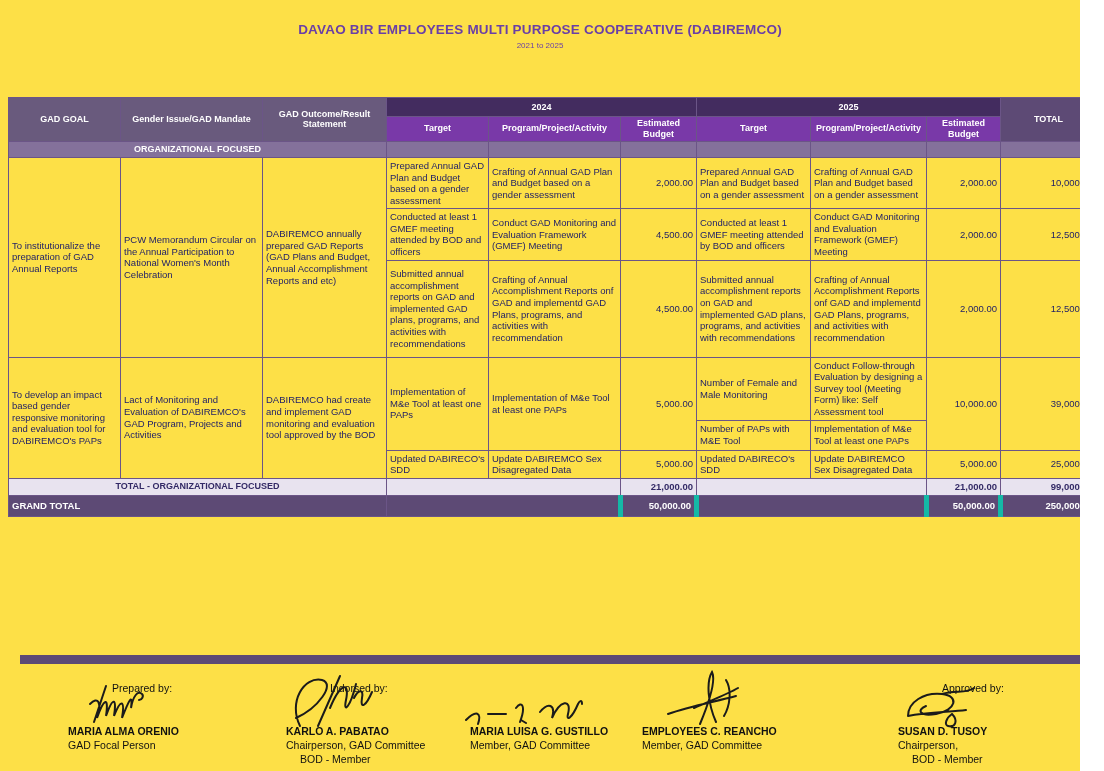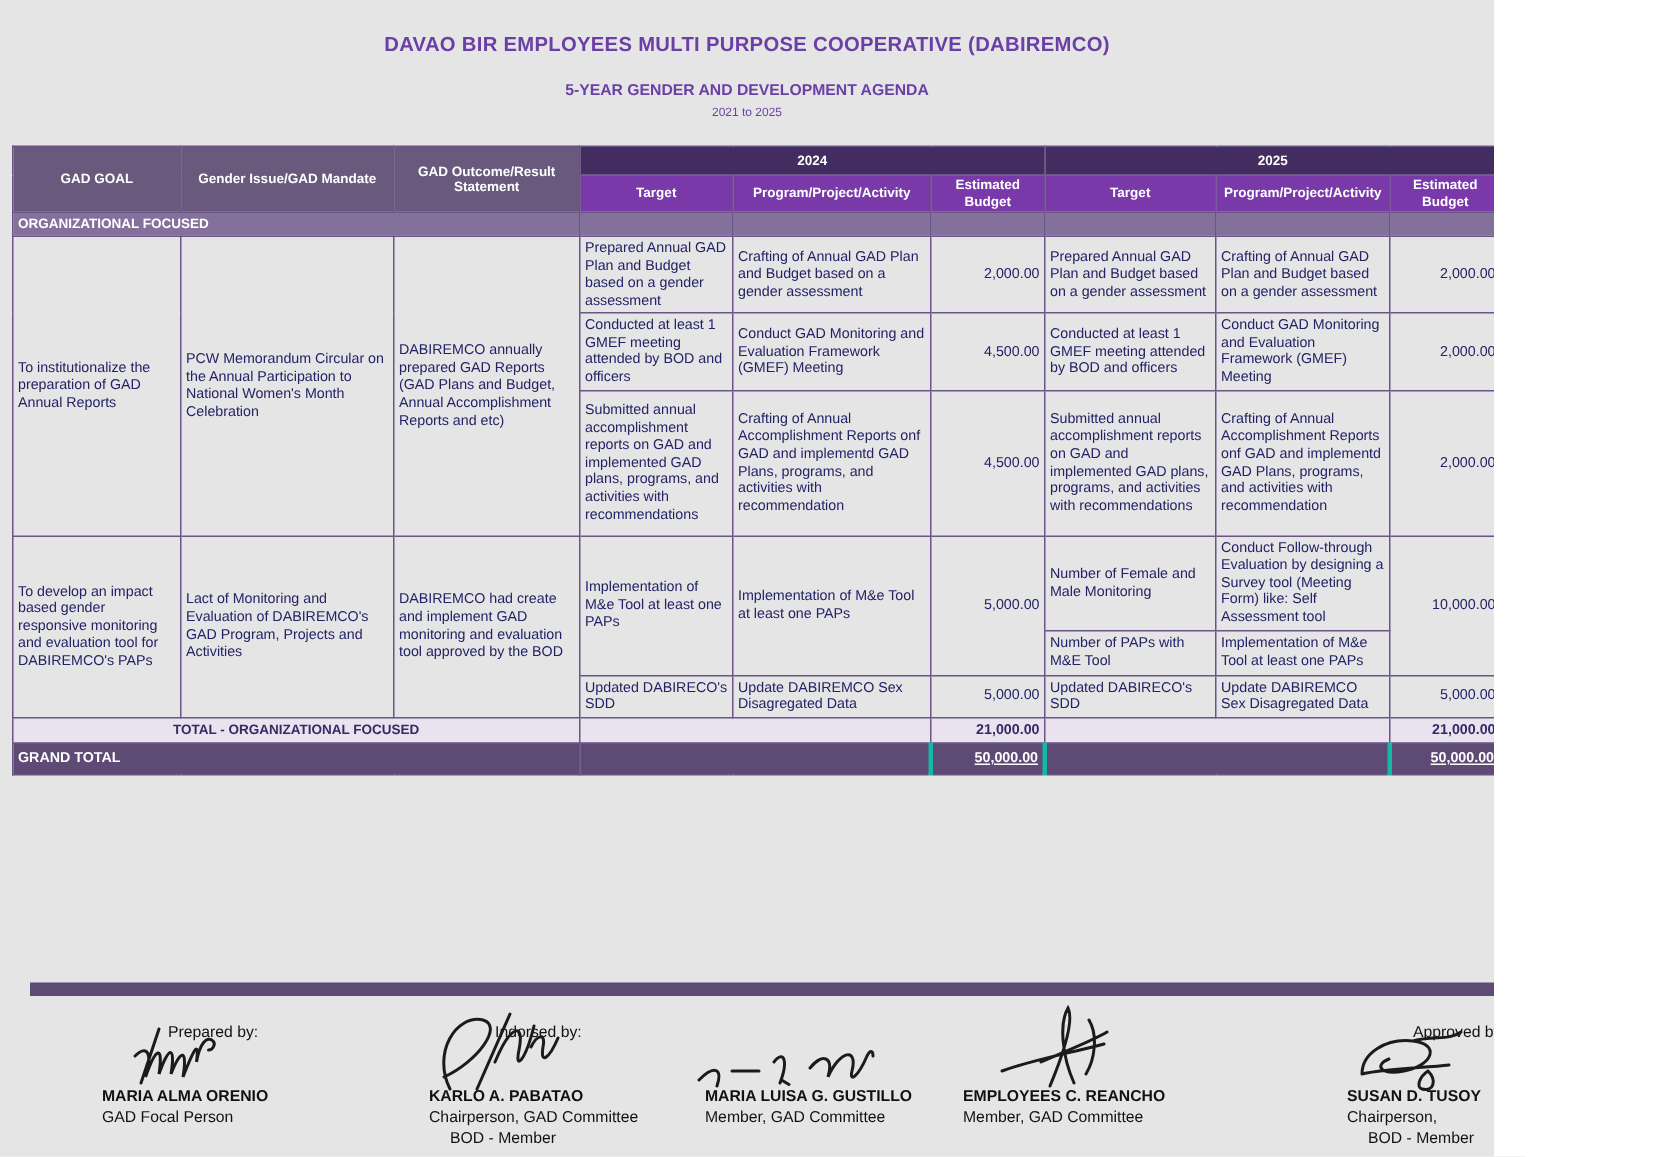--- a/index.html
+++ b/index.html
@@ -1,18 +1,18 @@
 <!DOCTYPE html>
 <html><head>
 <meta charset="utf-8">
 <style>
   * { margin:0; padding:0; box-sizing:border-box; }
   body { background:#fff; }
   .page {
-    position:relative; width:996px; height:771px; background:#e5e5e5;
+    position:relative; width:1080px; height:771px; background:#fde047;
     font-family:"Liberation Sans", sans-serif; color:#232266; overflow:hidden;
   }
   
   .titleblock { position:absolute; top:22px; left:0; width:100%; text-align:center; }
   .doc-title   { font-size:13.5px; font-weight:bold; color:#6a3fa6; letter-spacing:.2px; }
   .doc-subtitle{ font-size:10.5px; font-weight:bold; color:#6a3fa6; margin-top:17px; }
   .doc-period  { font-size:8px; color:#6a3fa6; margin-top:4px; }
   
   table.gad {
     position:absolute; left:8px; top:97px; width:1088px;
@@ -21,45 +21,44 @@
   }
   table.gad th, table.gad td { border:1px solid #6b5587; padding:2px 3px; vertical-align:middle; }
   table.gad thead th { color:#ffffff; font-weight:bold; font-size:9px; text-align:center; padding:1px 2px; }
   .h-left  { background:#695a7d; }
   .h-year  { background:#432c5f; }
   .h-sub   { background:#7939a8; }
   .h-total { background:#5d4a75; }
   .hrow1 th { height:19px; }
   .hrow2 th { height:19px; }
   .sec { background:#84719b; color:#ffffff; font-weight:bold; font-size:9px; border-color:#9887ae; }
-  .sec-label { text-align:left; padding-left:4px; }
+  .sec-label { text-align:center; padding-left:4px; }
   td.cl  { text-align:left; color:#232266; }
   td.num { text-align:right; color:#232266; padding-right:4px; white-space:nowrap; }
   .total-row td { background:#e8e3ef; color:#332a66; font-weight:bold; height:17px; }
   .total-row .tlabel { text-align:center; font-size:9px; }
   .grand-row td { background:#5d4a75; color:#ffffff; font-weight:bold; height:21px; border-color:#5d4a75; }
   .grand-row .glabel { padding-right:10px; font-size:9.5px; }
-  .grand-row .wl { border-left:3px solid #14b8a6;text-decoration:underline; }
+  .grand-row .wl { border-left:5px solid #14b8a6; }
   
   .sig-bar { position:absolute; left:20px; top:655px; width:1065px; height:9px; background:#5d4a75; }
   .sig-block { position:absolute; top:680px; width:200px; height:85px; color:#111111; }
   .sig-label { position:absolute; top:2px; left:0; font-size:10.5px;padding-left:44px; }
   .sig-name  { position:absolute; top:45px; left:0; font-size:10.5px; font-weight:bold; white-space:nowrap; }
   .sig-role1 { position:absolute; top:59px; left:0; font-size:10.5px; white-space:nowrap; }
   .sig-role2 { position:absolute; top:73px; left:14px; font-size:10.5px; white-space:nowrap; }
   .sig-svg { position:absolute; top:-2px; left:18px; }
 </style>
 </head>
 <body>
 
 <div class="page">
 
   <div class="titleblock">
     <div class="doc-title">DAVAO BIR EMPLOYEES MULTI PURPOSE COOPERATIVE (DABIREMCO)</div>
-    <div class="doc-subtitle">5-YEAR GENDER AND DEVELOPMENT AGENDA</div>
     <div class="doc-period">2021 to 2025</div>
   </div>
 
   <table class="gad">
     <colgroup>
       <col style="width:112px">
         <col style="width:142px">
         <col style="width:124px">
       <col style="width:102px">
         <col style="width:132px">

